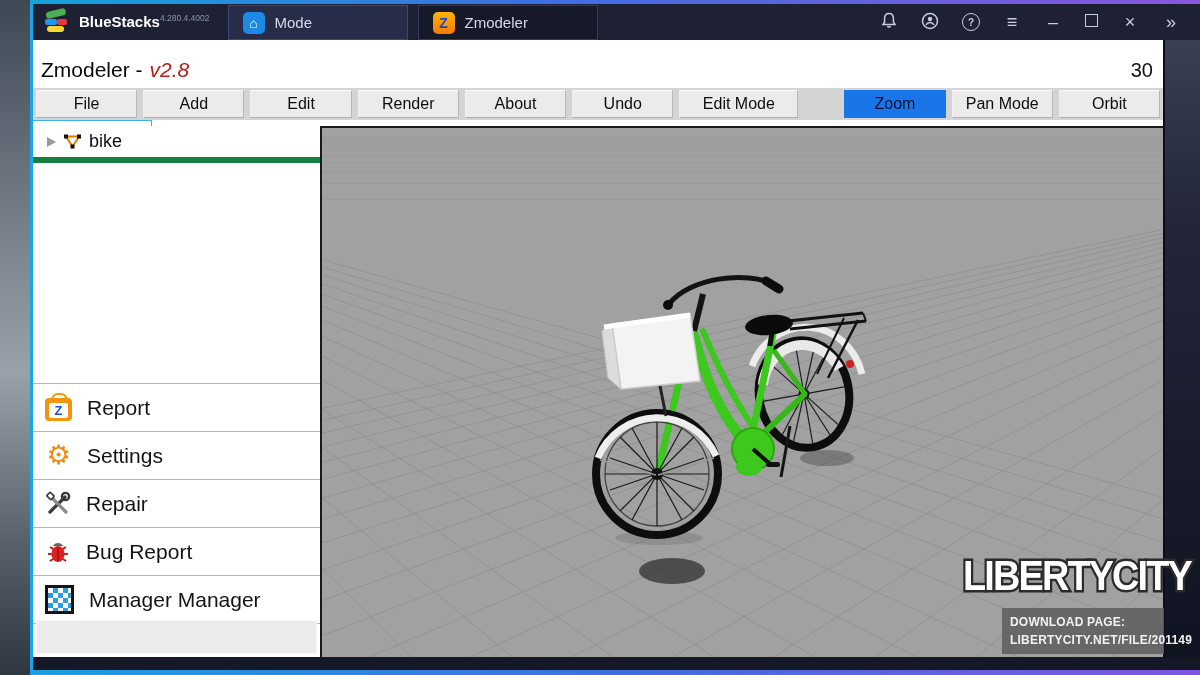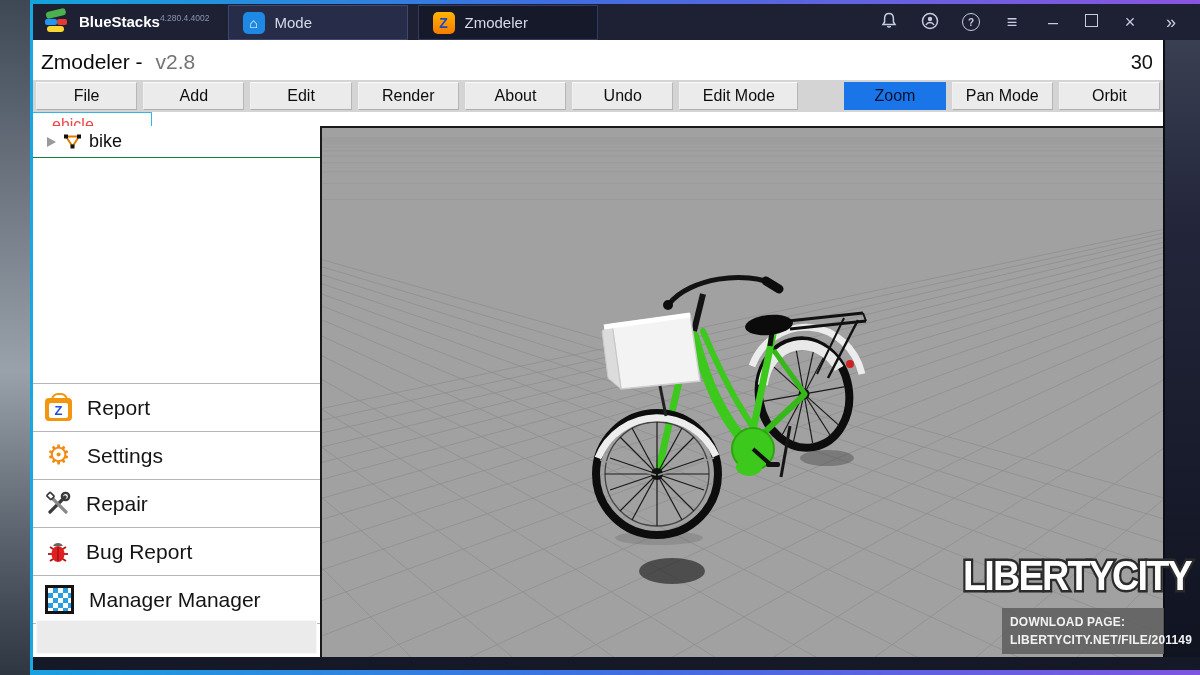--- a/index.html
+++ b/index.html
@@ -35,38 +35,38 @@
   .tb-right{margin-left:auto;display:flex;align-items:center;gap:23px;padding-right:20px;color:#c7cce4;}
   .tb-ic{width:18px;text-align:center;font-size:18px;cursor:pointer;line-height:1;}
   .circle-ic{width:16px;height:16px;border:1.5px solid #c7cce4;border-radius:50%;
     font-size:10px;font-weight:bold;display:flex;align-items:center;justify-content:center;}
   .max-box{width:11px;height:11px;border:1.8px solid #c7cce4;display:inline-block;}
   
   .appwrap{position:absolute;top:36px;left:0;width:1130px;bottom:13px;background:#fff;overflow:hidden;}
   .rightstrip{position:absolute;top:36px;left:1130px;right:0;bottom:13px;
     background:linear-gradient(180deg,#3a3f52,#23263a 30%,#101320 100%);
     border-left:2px solid #0c0e16;}
-  .titlerow{height:36px;display:flex;align-items:center;padding:4px 10px 0 8px;font-size:21px;color:#0a0a0a;}
-  .ver{color:#737373;margin-left:13px;}
+  .titlerow{height:36px;display:flex;align-items:center;padding:12px 10px 0 8px;font-size:21px;color:#0a0a0a;}
+  .ver{color:#b91c1c;margin-left:7px;font-style:italic;}
   .counter{margin-left:auto;font-size:20px;color:#111;text-align:center;}
   .menurow{height:28px;background:#d4d4d4;display:flex;align-items:stretch;padding:2px 3px;gap:6px;}
   .mbtn{flex:1 1 0;font-family:inherit;font-size:16px;color:#0d0d0d;background:#ebebeb;
     border:1px solid;border-color:#fafafa #b6b6b6 #aeaeae #f0f0f0;cursor:pointer;padding:0;}
   .mbtn.wide{flex:1.18 1 0;}
   .mbtn.active{background:#1a76e8;border-color:#1a76e8;color:#04102c;}
   .mspacer{width:34px;}
   .tabrow{height:26px;background:#fff;position:relative;}
   .doctab{position:absolute;left:0;top:0;width:119px;height:25px;background:#fff;
     border-top:1px solid #35b5e5;border-right:1px solid #35b5e5;border-bottom:1px solid #35b5e5;
     font-size:16px;color:#ef4444;display:flex;align-items:center;padding-left:19px;box-sizing:border-box;cursor:pointer;}
   .main{position:absolute;top:86px;left:0;right:0;bottom:0;display:flex;}
   
   .sidebar{width:287px;background:#fff;position:relative;flex:none;}
   .treeitem{height:31px;display:flex;align-items:center;gap:7px;padding-left:14px;
-    font-size:18px;color:#0d0d0d;border-bottom:1px solid #15803d;cursor:pointer;}
+    font-size:18px;color:#0d0d0d;border-bottom:6px solid #15803d;cursor:pointer;}
   .arrow{width:0;height:0;border-left:9px solid #9a9a9a;border-top:5px solid transparent;
     border-bottom:5px solid transparent;display:inline-block;cursor:pointer;}
   .sb-items{position:absolute;left:0;right:0;top:257px;border-top:1px solid #b5b5b5;}
   .sbitem{height:47px;display:flex;align-items:center;gap:15px;padding-left:12px;
     font-size:21px;color:#141414;border-bottom:1px solid #b5b5b5;cursor:pointer;background:#fff;}
   .sb-footer{position:absolute;left:3px;right:3px;bottom:3px;height:32px;background:#ebebeb;
     border:1px solid #f8f8f8;}
   
   .ic-zmstore{position:relative;width:27px;height:27px;flex:none;}
   .bag{position:absolute;left:0;right:0;top:4px;bottom:0;background:#f2960f;border-radius:4px;}

